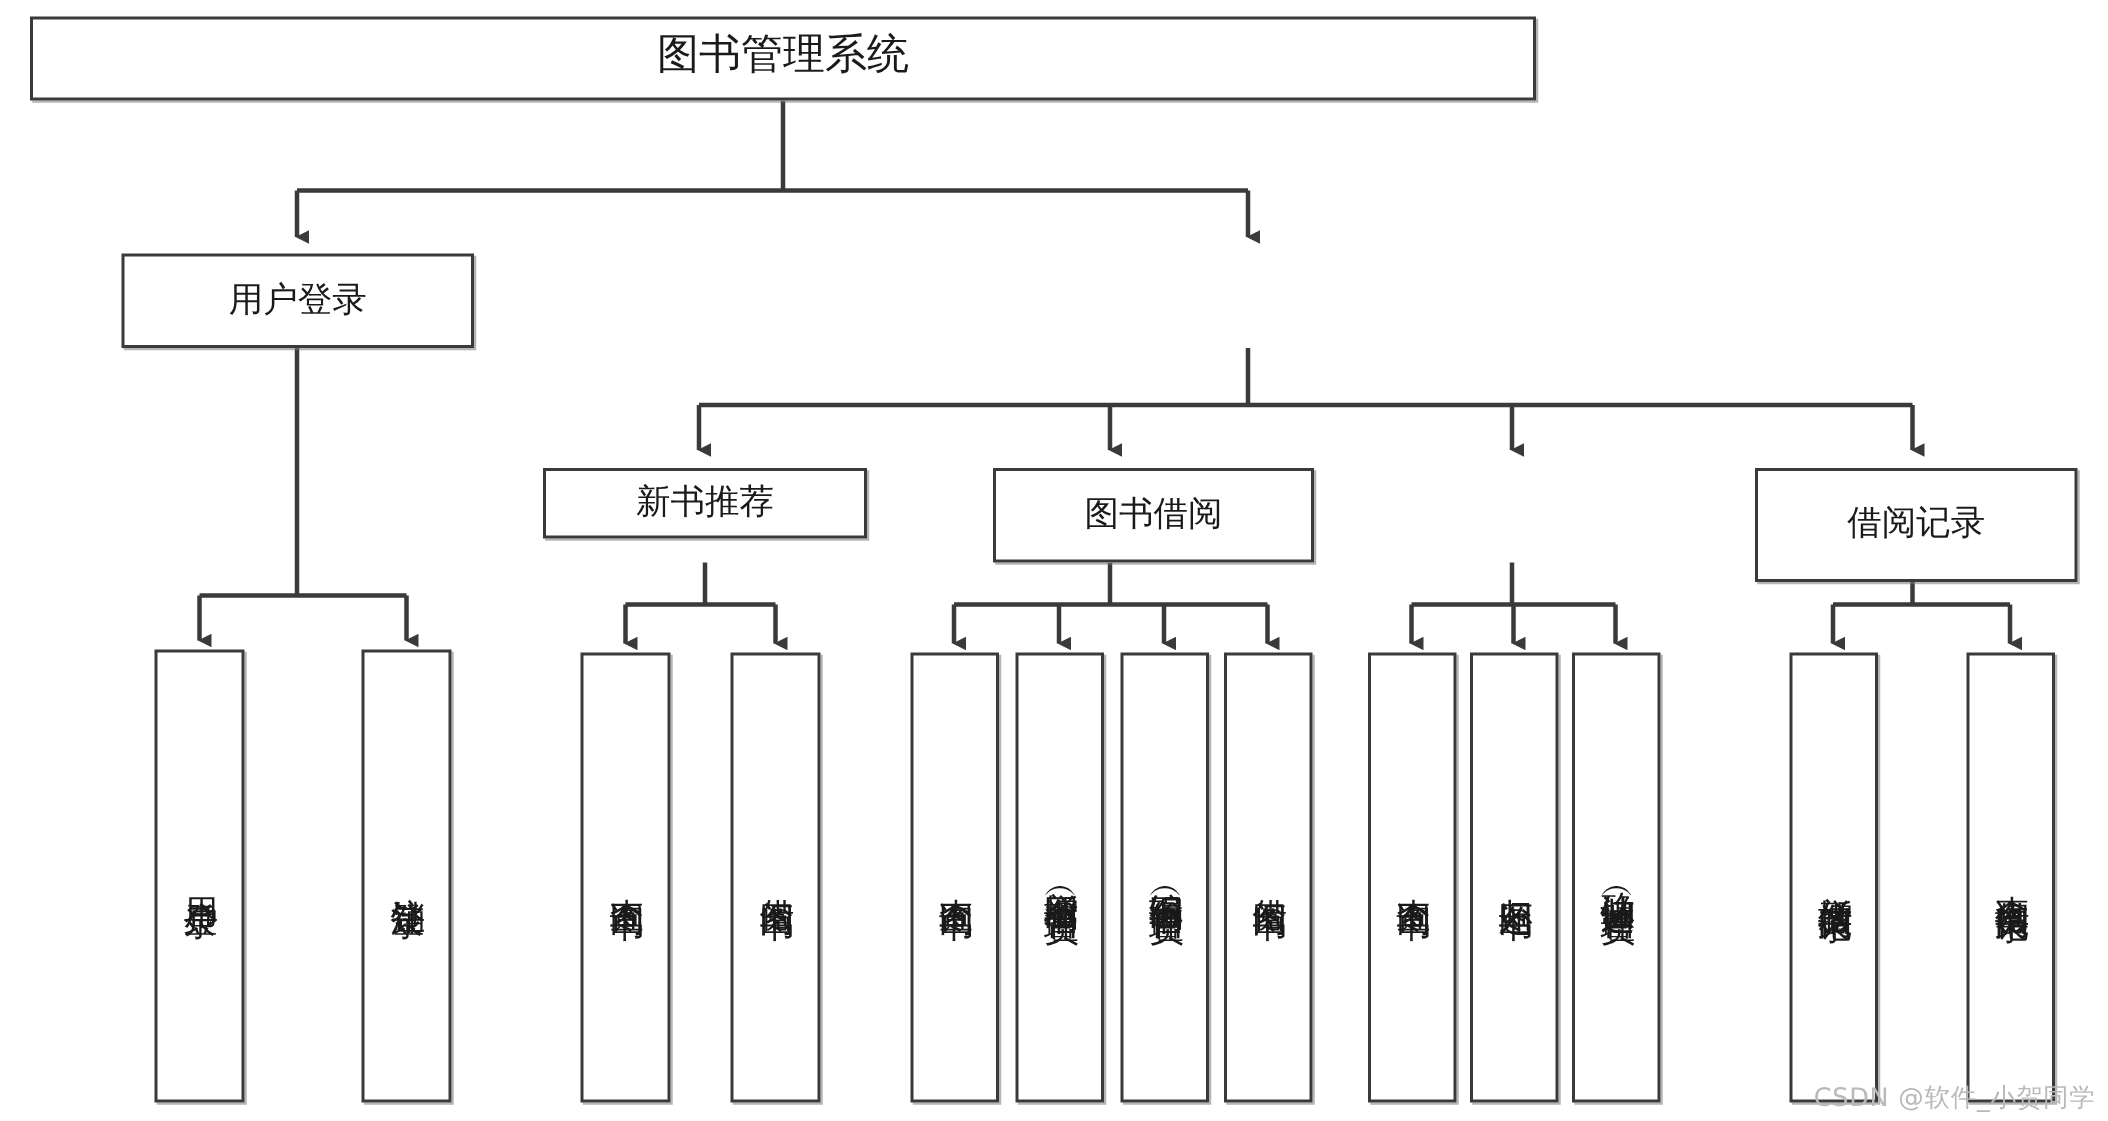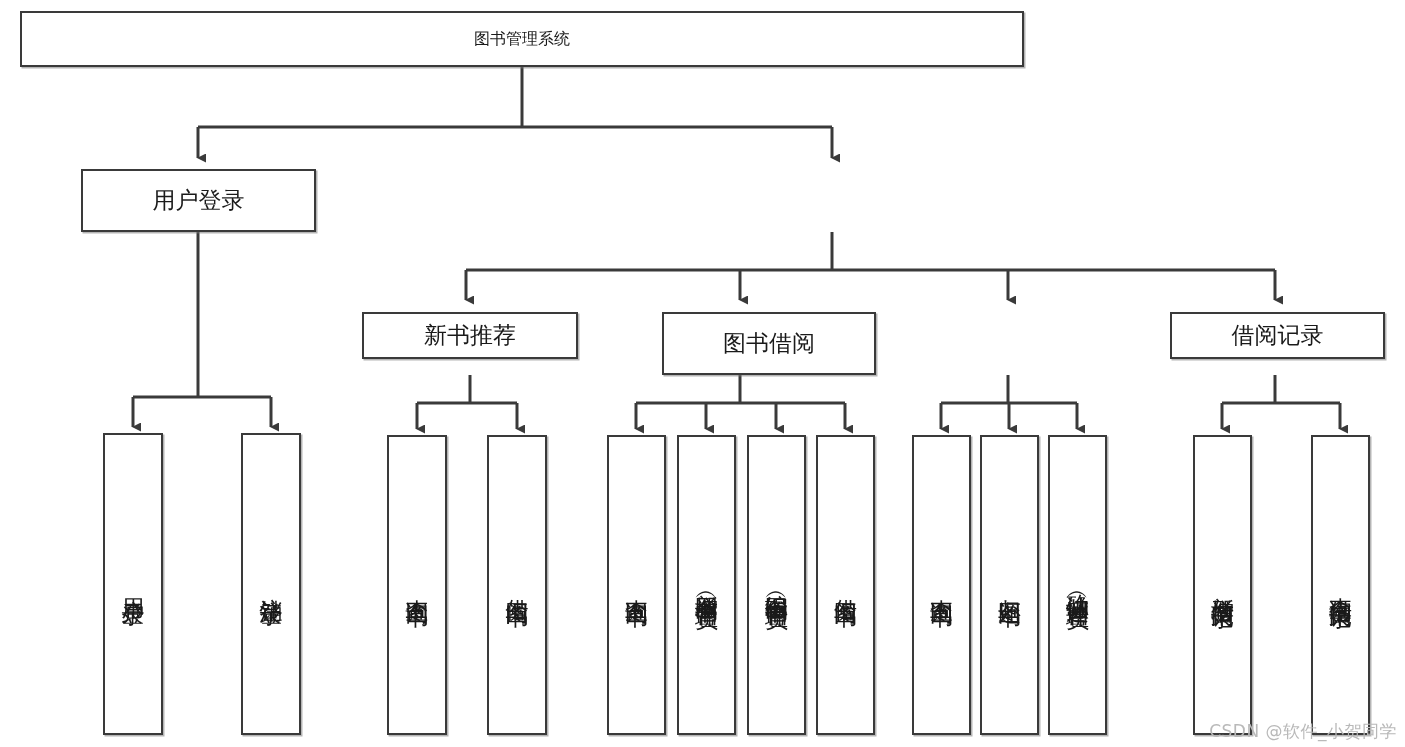--- a/index.html
+++ b/index.html
@@ -41,21 +41,22 @@
     display: block;
     text-align: center;
     line-height: 1.18;
     white-space: nowrap;
   }
   
   .node.horiz .node-label {
     font-size: 23px;
   }
   .node.root .node-label {
-    font-size: 16px;
+    font-size: 28px;
+    font-family: Liberation Mono, monospace;
   }
   
   .node.vert {
     padding: 4px 0;
   }
   .node.vert .node-label {
     writing-mode: vertical-rl;
     text-orientation: upright;
     font-size: 23px;
     line-height: 1.0;
@@ -136,21 +137,21 @@
   <div class="node horiz" style="left:81px; top:169px; width:235px; height:63px;">
     <span class="node-label">用户登录</span>
   </div>
 
   <div class="node horiz" style="left:362px; top:312px; width:216px; height:47px;">
     <span class="node-label">新书推荐</span>
   </div>
   <div class="node horiz" style="left:633px; top:312px; width:214px; height:63px;margin-left:29px;">
     <span class="node-label">图书借阅</span>
   </div>
-  <div class="node horiz" style="left:1170px; top:312px; width:215px; height:47px;">
+  <div class="node horiz" style="left:1170px; top:312px; width:215px; height:76px;">
     <span class="node-label">借阅记录</span>
   </div>
 
   <div class="node vert" style="left:103px; top:433px; width:60px; height:302px;">
     <span class="node-label">用户登录</span>
   </div>
   <div class="node vert" style="left:241px; top:433px; width:60px; height:302px;">
     <span class="node-label">注销登录</span>
   </div>
 

